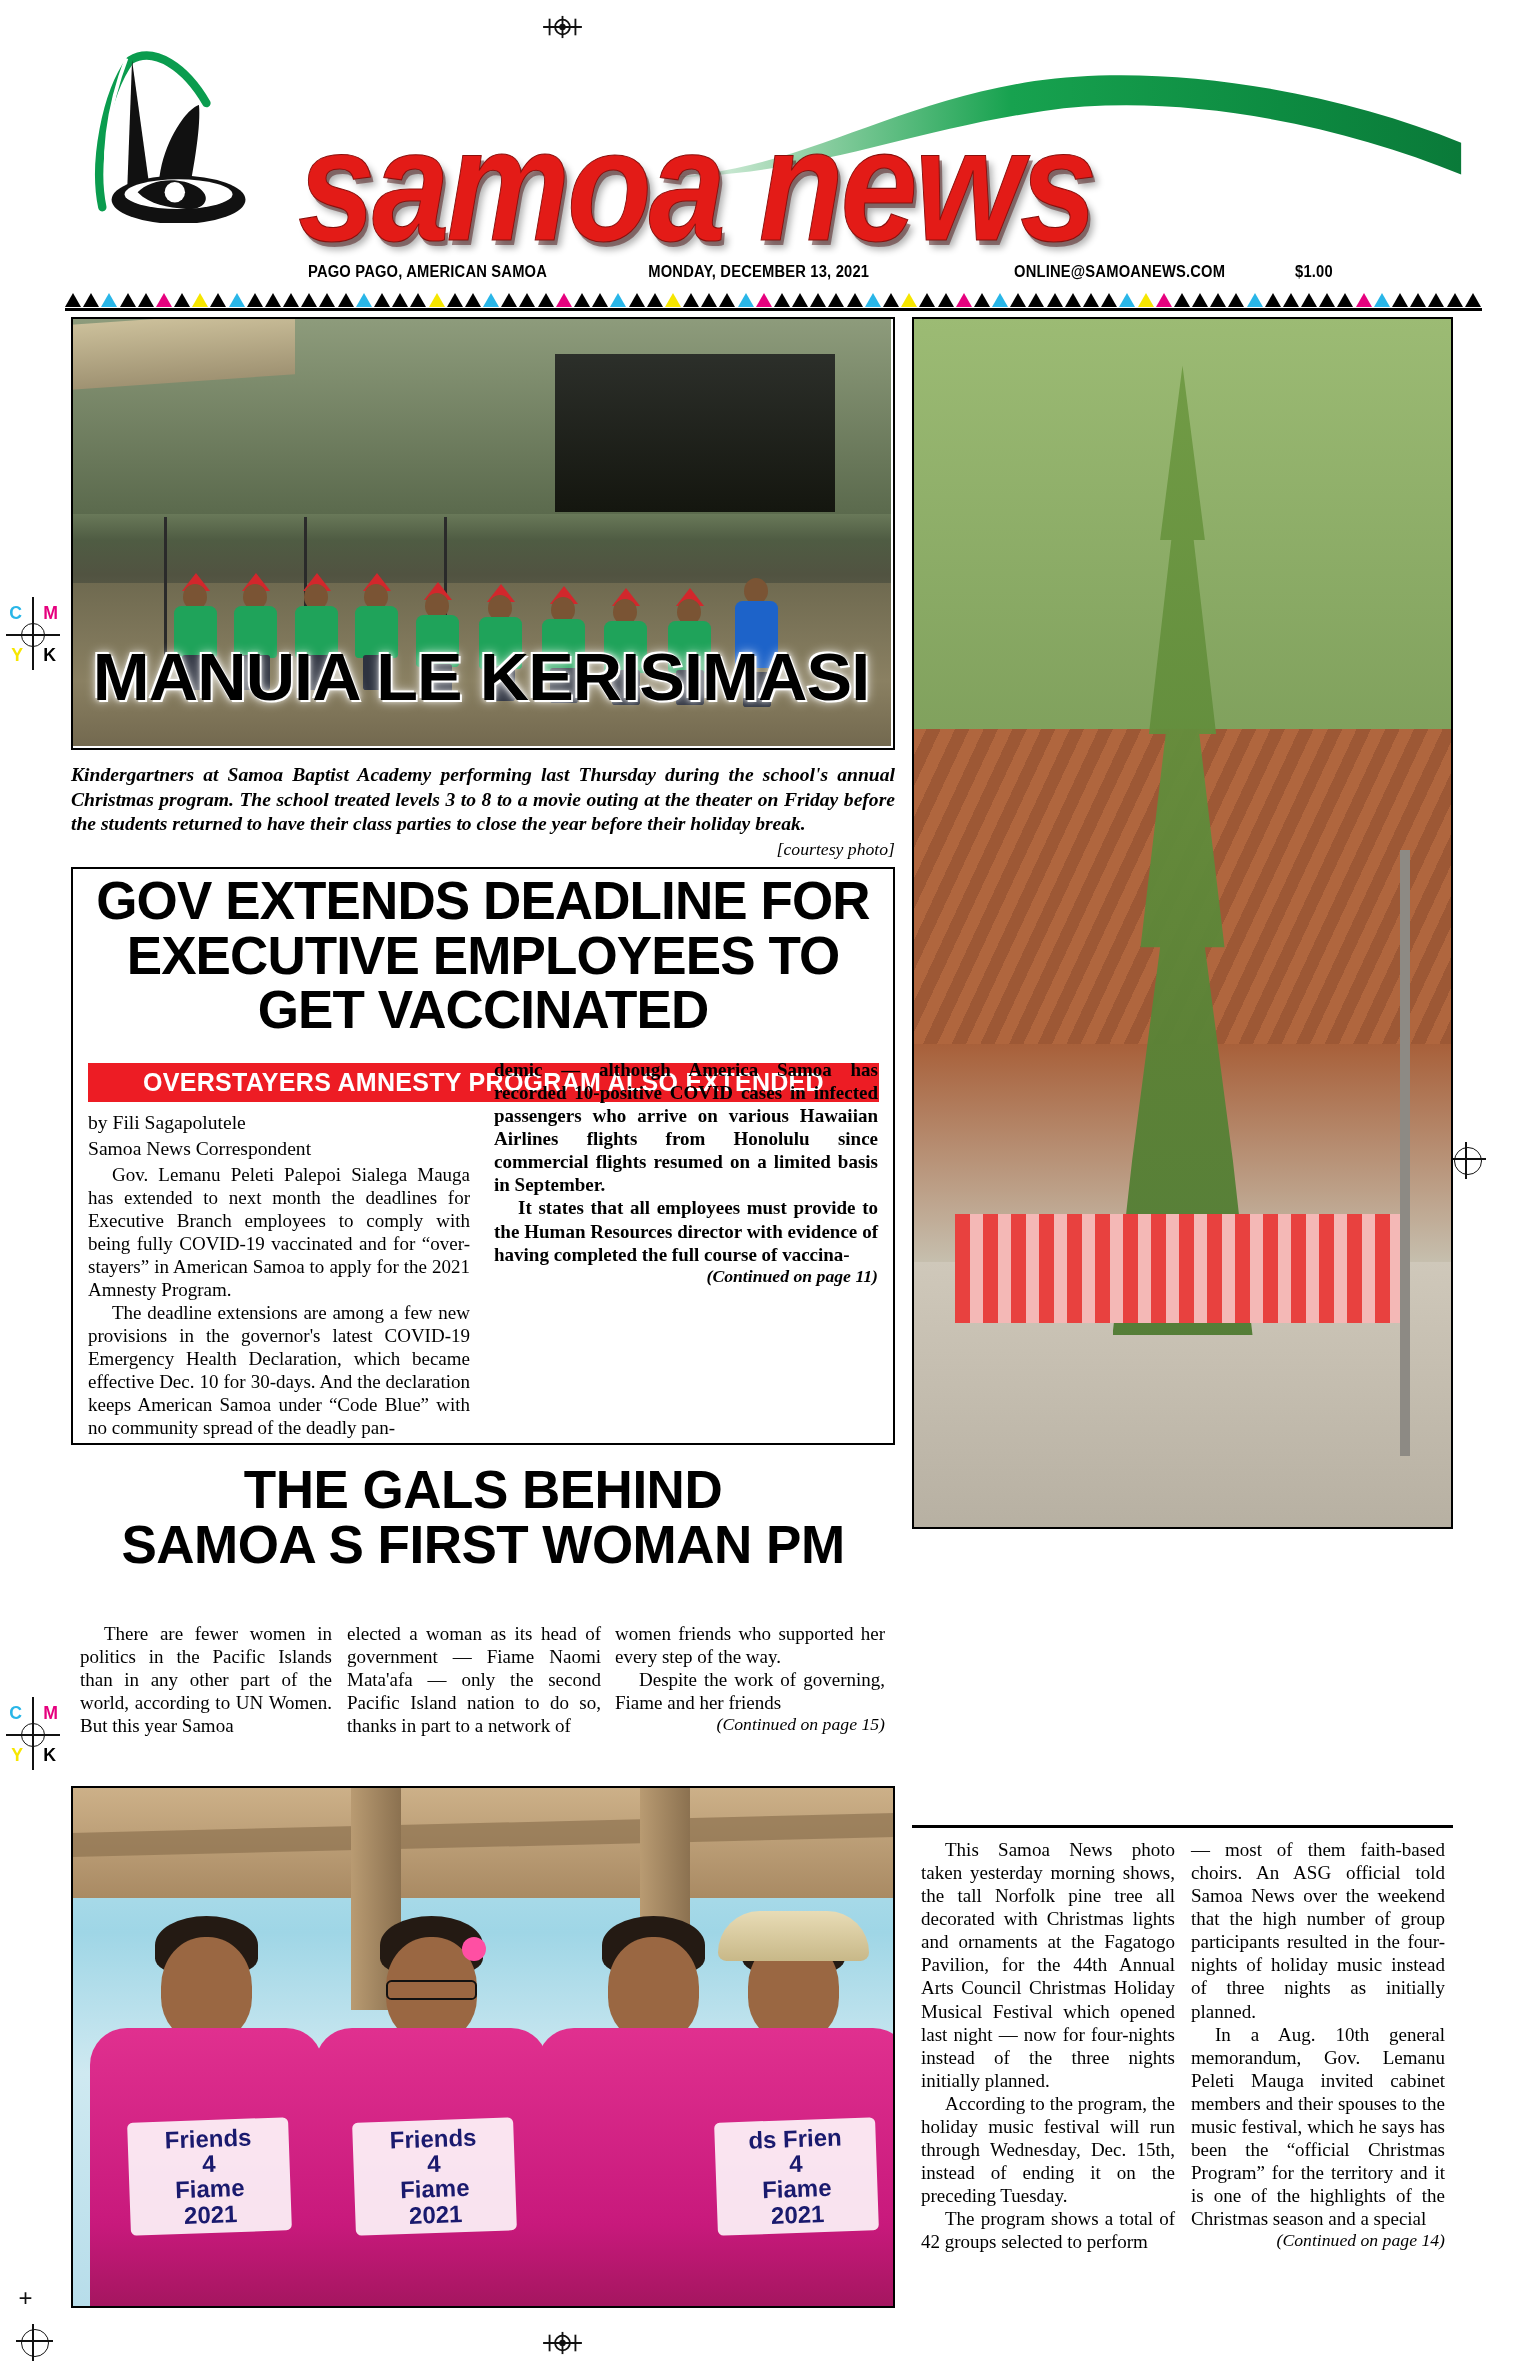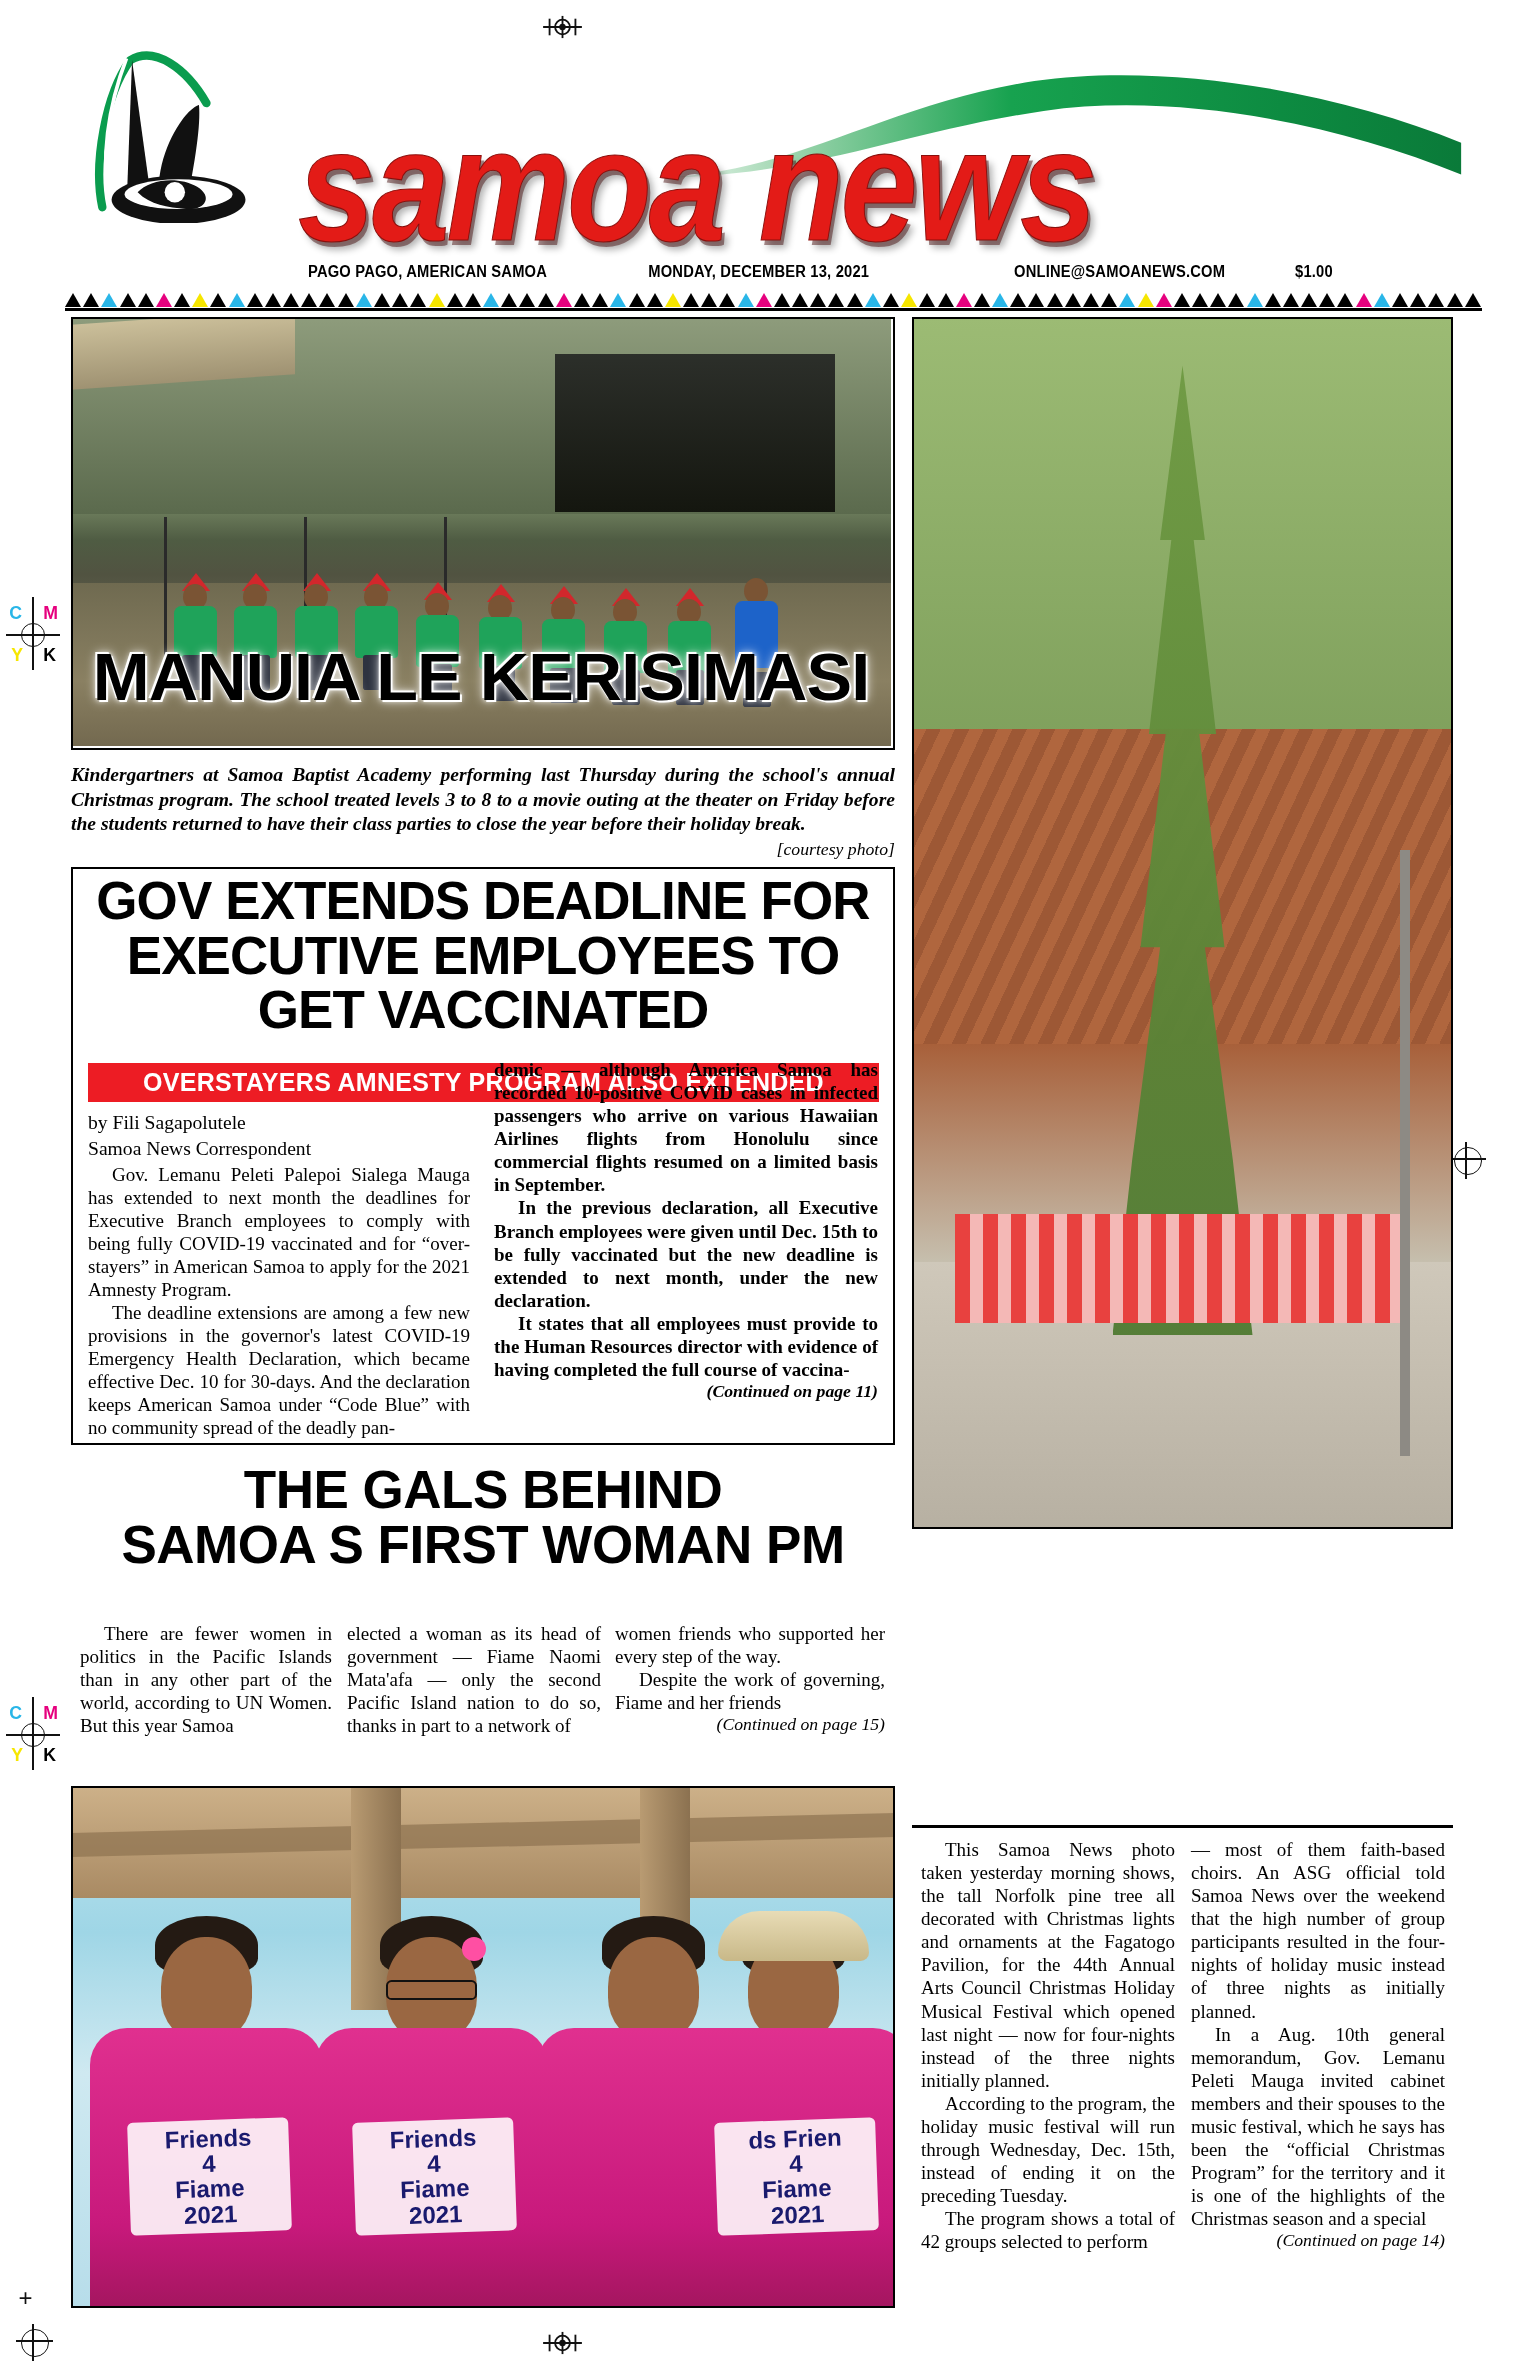--- a/index.html
+++ b/index.html
@@ -604,21 +604,20 @@
 
 <div class="body-col" id="lead-col1">
   <div class="byline">by Fili Sagapolutele</div>
   <div class="byline">Samoa News Correspondent</div>
   <p>Gov. Lemanu Peleti Palepoi Sialega Mauga has extended to next month the deadlines for Executive Branch employees to comply with being fully COVID-19 vaccinated and for “over-stayers” in American Samoa to apply for the 2021 Amnesty Program.</p>
   <p>The deadline extensions are among a few new provisions in the governor's latest COVID-19 Emergency Health Declaration, which became effective Dec. 10 for 30-days. And the declaration keeps American Samoa under “Code Blue” with no community spread of the deadly pan-</p>
 </div>
 
 <div class="body-col" id="lead-col2">
   <p class="noindent">demic — although America Samoa has recorded 10-positive COVID cases in infected passengers who arrive on various Hawaiian Airlines flights from Honolulu since commercial flights resumed on a limited basis in September.</p>
-  <p>In the previous declaration, all Executive Branch employees were given until Dec. 15th to be fully vaccinated but the new deadline is extended to next month, under the new declaration.</p>
   <p>It states that all employees must provide to the Human Resources director with evidence of having completed the full course of vaccina-</p>
   <div class="contd">(Continued on page 11)</div>
 </div>
 
 <div id="gals-headline">
   <div>THE  GALS  BEHIND</div>
   <div>SAMOA S FIRST WOMAN PM</div>
 </div>
 
 <div class="body-col" id="gals-col1">

